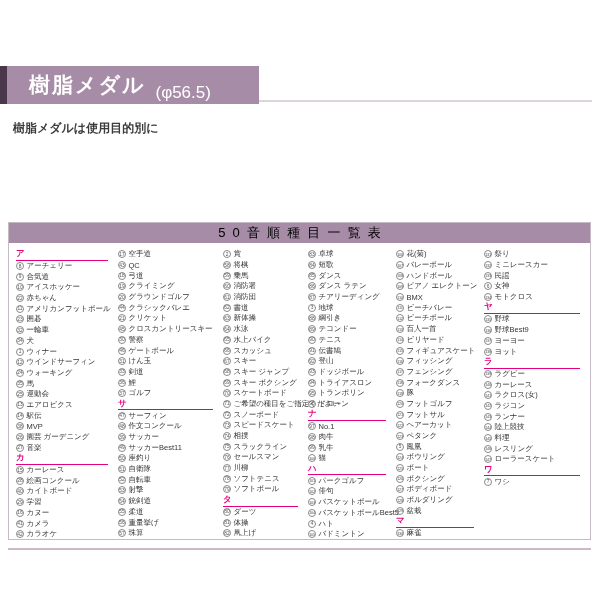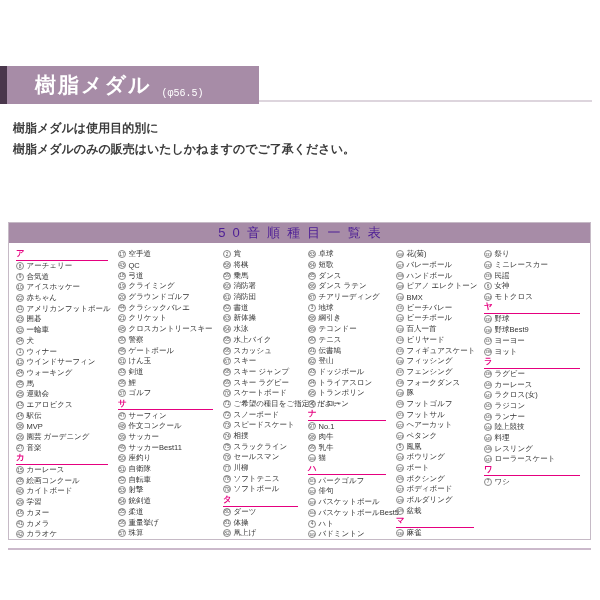--- a/index.html
+++ b/index.html
@@ -1,31 +1,31 @@
 <!DOCTYPE html>
 <html><head>
 <meta charset="utf-8">
 <style>
   html,body{margin:0;padding:0;background:#fff;}
   #page{position:relative;width:600px;height:600px;background:#ffffff;overflow:hidden;
         font-family:"Liberation Sans","DejaVu Sans",sans-serif;}
   
   .edge-strip{position:absolute;left:0;top:66px;width:7px;height:38px;background:#4a374c;}
   .header-bar{position:absolute;left:7px;top:66px;width:252px;height:38px;background:#a78ca7;
-              display:flex;align-items:center;padding-left:28px;box-sizing:border-box;}
+              display:flex;align-items:center;padding-left:22px;box-sizing:border-box;}
   .header-title{color:#ffffff;font-weight:bold;font-size:21px;letter-spacing:2px;}
-  .header-dia{color:#ffffff;font-size:10px;margin-left:10px;margin-top:16px;font-family:Liberation Mono, monospace;}
+  .header-dia{color:#ffffff;font-size:17px;margin-left:10px;margin-top:16px;}
   .header-rule{position:absolute;left:259px;top:100px;width:333px;height:2px;background:#ddd5dd;}
   
   .desc{position:absolute;left:13px;top:118px;font-size:12px;line-height:21px;
         color:#3b3b3b;font-weight:600;}
   
   .tbl{position:absolute;left:8px;top:222px;width:583px;height:318px;background:#fff;
        border:1px solid #c6bac6;box-sizing:border-box;}
-  .tbl-title{height:20px;background:#a78ca7;color:#4c1d95;font-size:13px;
+  .tbl-title{height:20px;background:#a78ca7;color:#000000;font-size:13px;
              display:flex;align-items:center;justify-content:center;
              letter-spacing:0.55em;text-indent:0.55em;}
   .cols{display:grid;grid-template-columns:102px 105px 85px 88px 88px auto;
         padding:6px 0 0 7px;align-content:start;}
   .col{display:flex;flex-direction:column;}
   .item{height:10.7px;display:flex;align-items:center;font-size:7.5px;color:#333;
         white-space:nowrap;overflow:visible;}
   .num{flex:none;width:8px;height:8px;border:0.6px solid #8a8a8a;border-radius:50%;
        display:inline-flex;align-items:center;justify-content:center;
        font-size:4.8px;color:#555;margin-right:2.5px;box-sizing:border-box;
@@ -41,21 +41,20 @@
 <div id="page">
   <div class="edge-strip"></div>
   <div class="header-bar">
     <span class="header-title">樹脂メダル</span>
     <span class="header-dia">(φ56.5)</span>
   </div>
   <div class="header-rule"></div>
 
   <div class="desc">
     <div>樹脂メダルは使用目的別に</div>
-    <div>樹脂メダルのみの販売はいたしかねますのでご了承ください。</div>
   </div>
 
   <div class="tbl">
     <div class="tbl-title">50音順種目一覧表</div>
     <div class="cols" id="columns">
         <div class="col">
           <div class="sec">ア</div>
           <div class="item">
             <span class="num">8</span>
             <span class="lbl">アーチェリー</span>
@@ -309,21 +308,21 @@
           <div class="item">
             <span class="num">67</span>
             <span class="lbl">スキー</span>
           </div>
           <div class="item">
             <span class="num">68</span>
             <span class="lbl">スキー ジャンプ</span>
           </div>
           <div class="item">
             <span class="num">69</span>
-            <span class="lbl">スキー ラグビー</span>
+            <span class="lbl">スキー ボクシング</span>
           </div>
           <div class="item">
             <span class="num">70</span>
             <span class="lbl">スケートボード</span>
           </div>
           <div class="item">
             <span class="num">71</span>
             <span class="lbl">ご希望の種目をご指定ください</span>
           </div>
           <div class="item">

